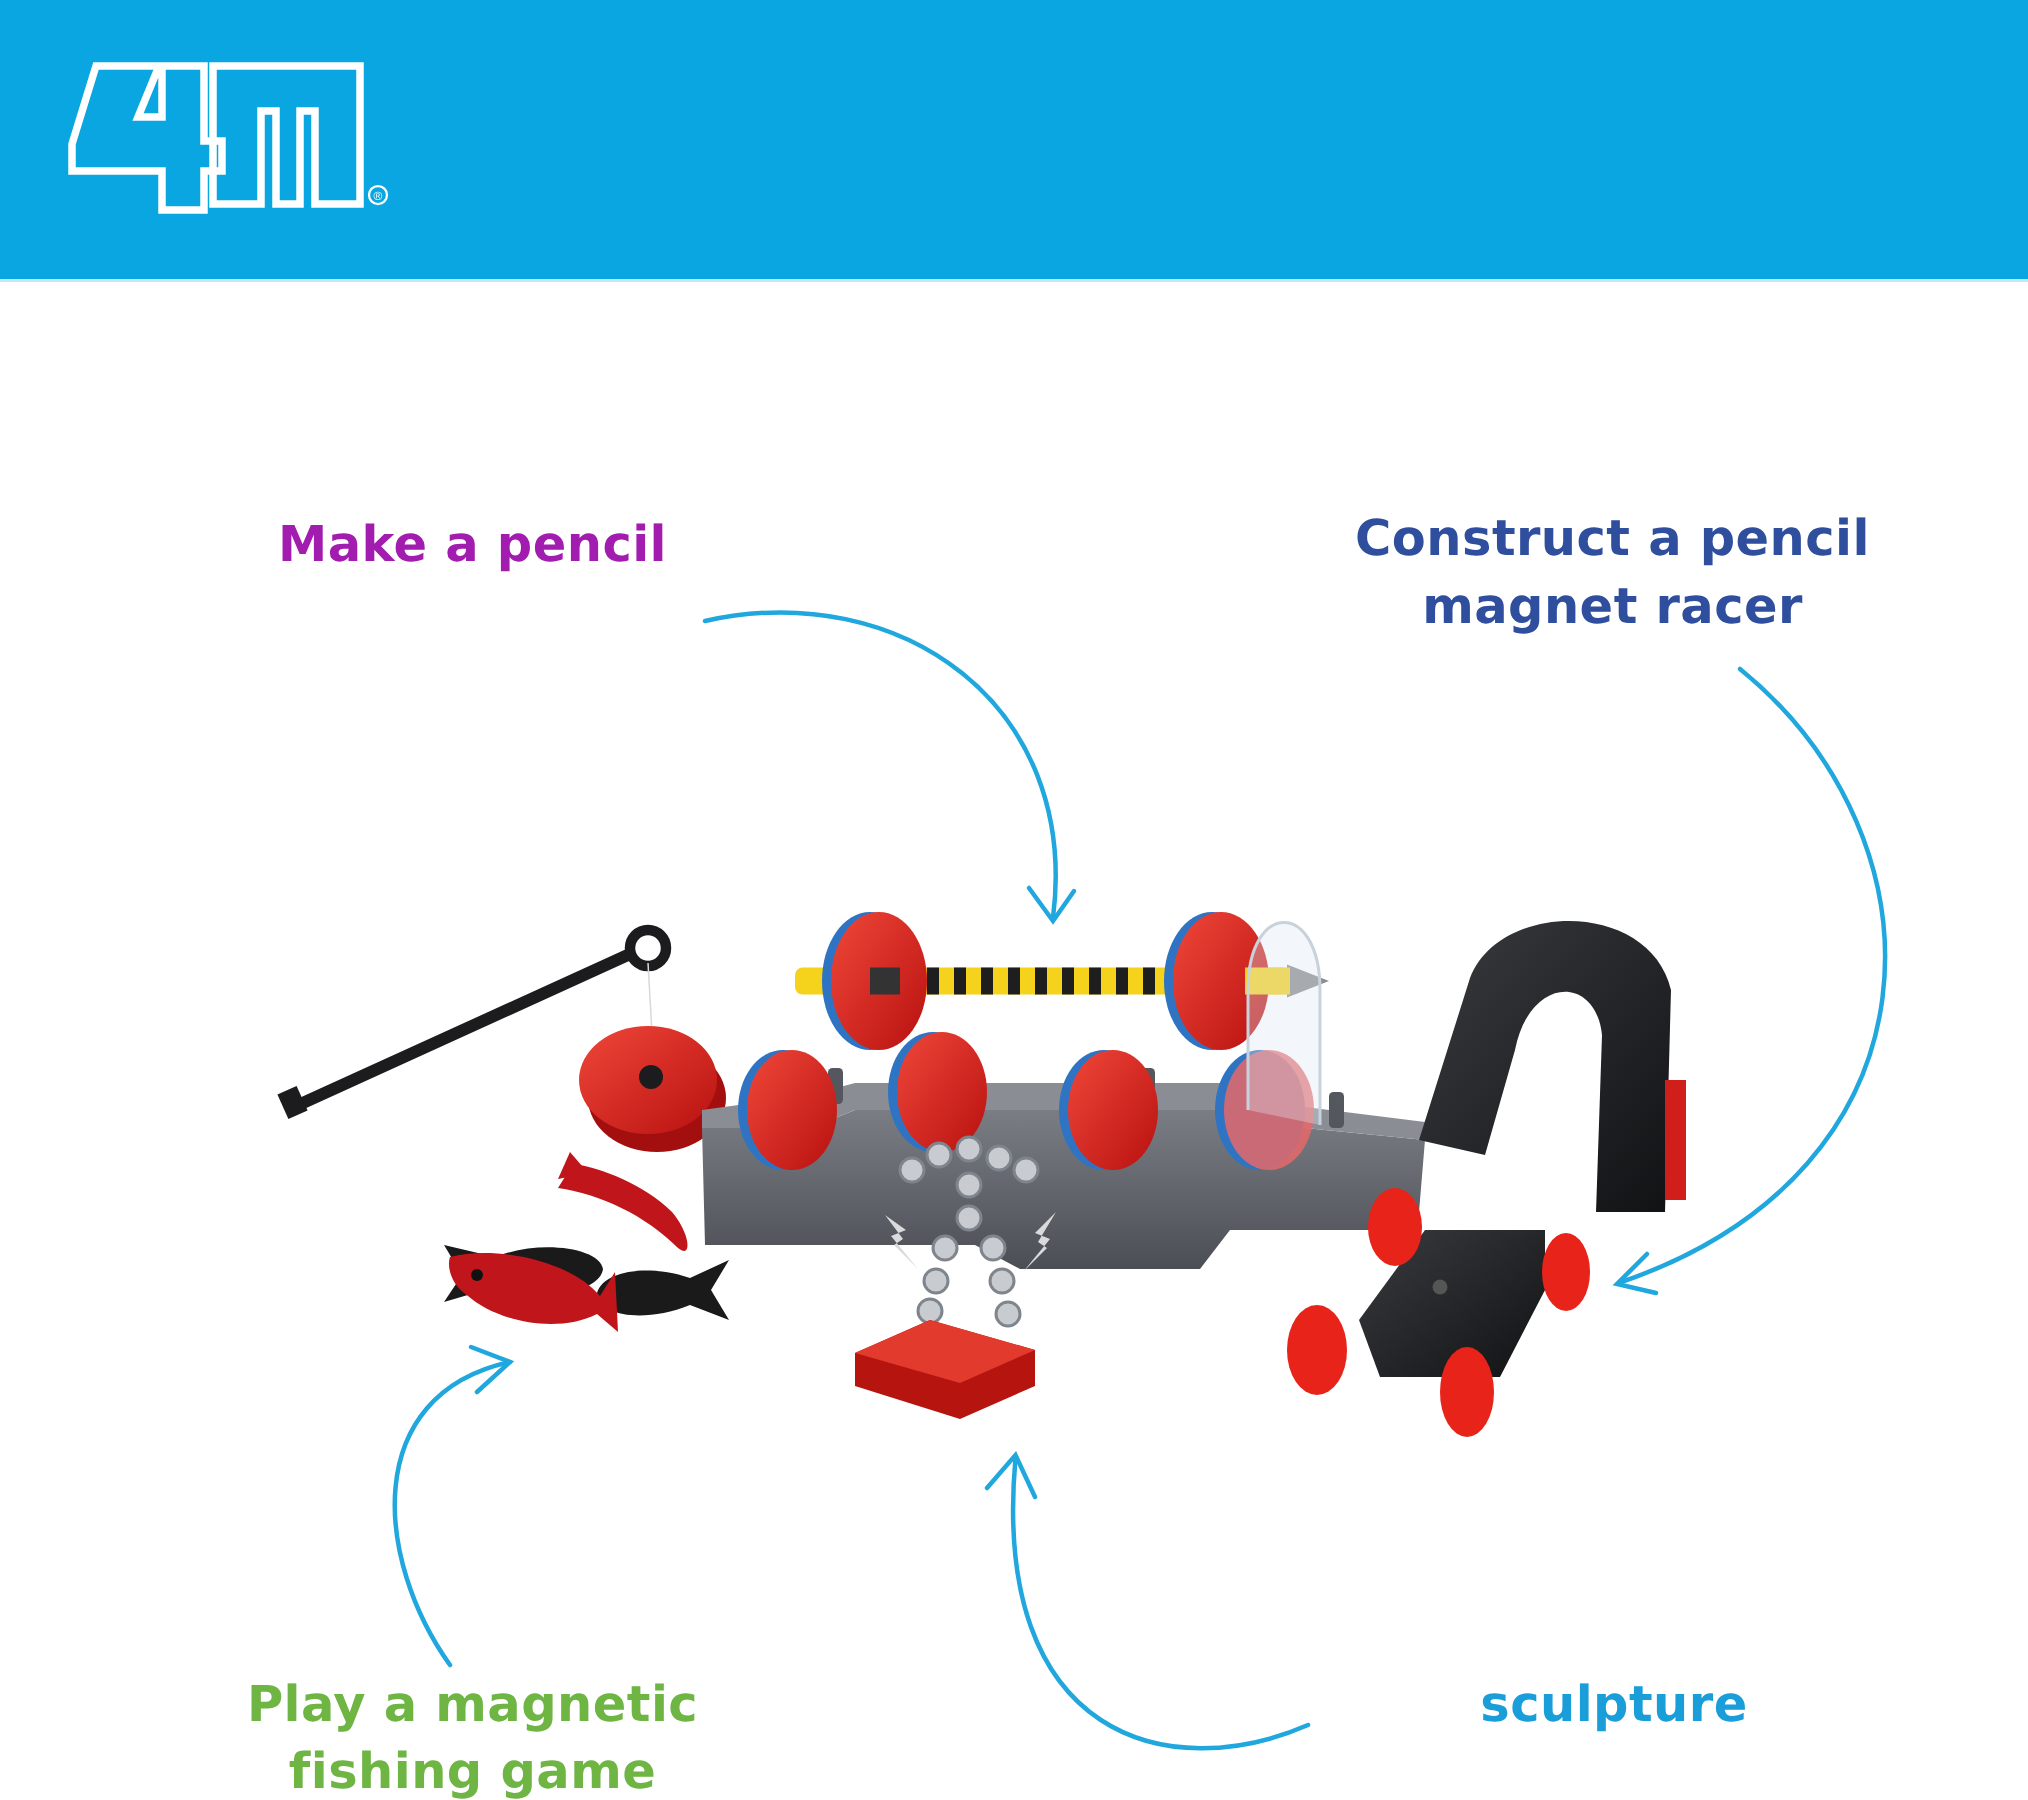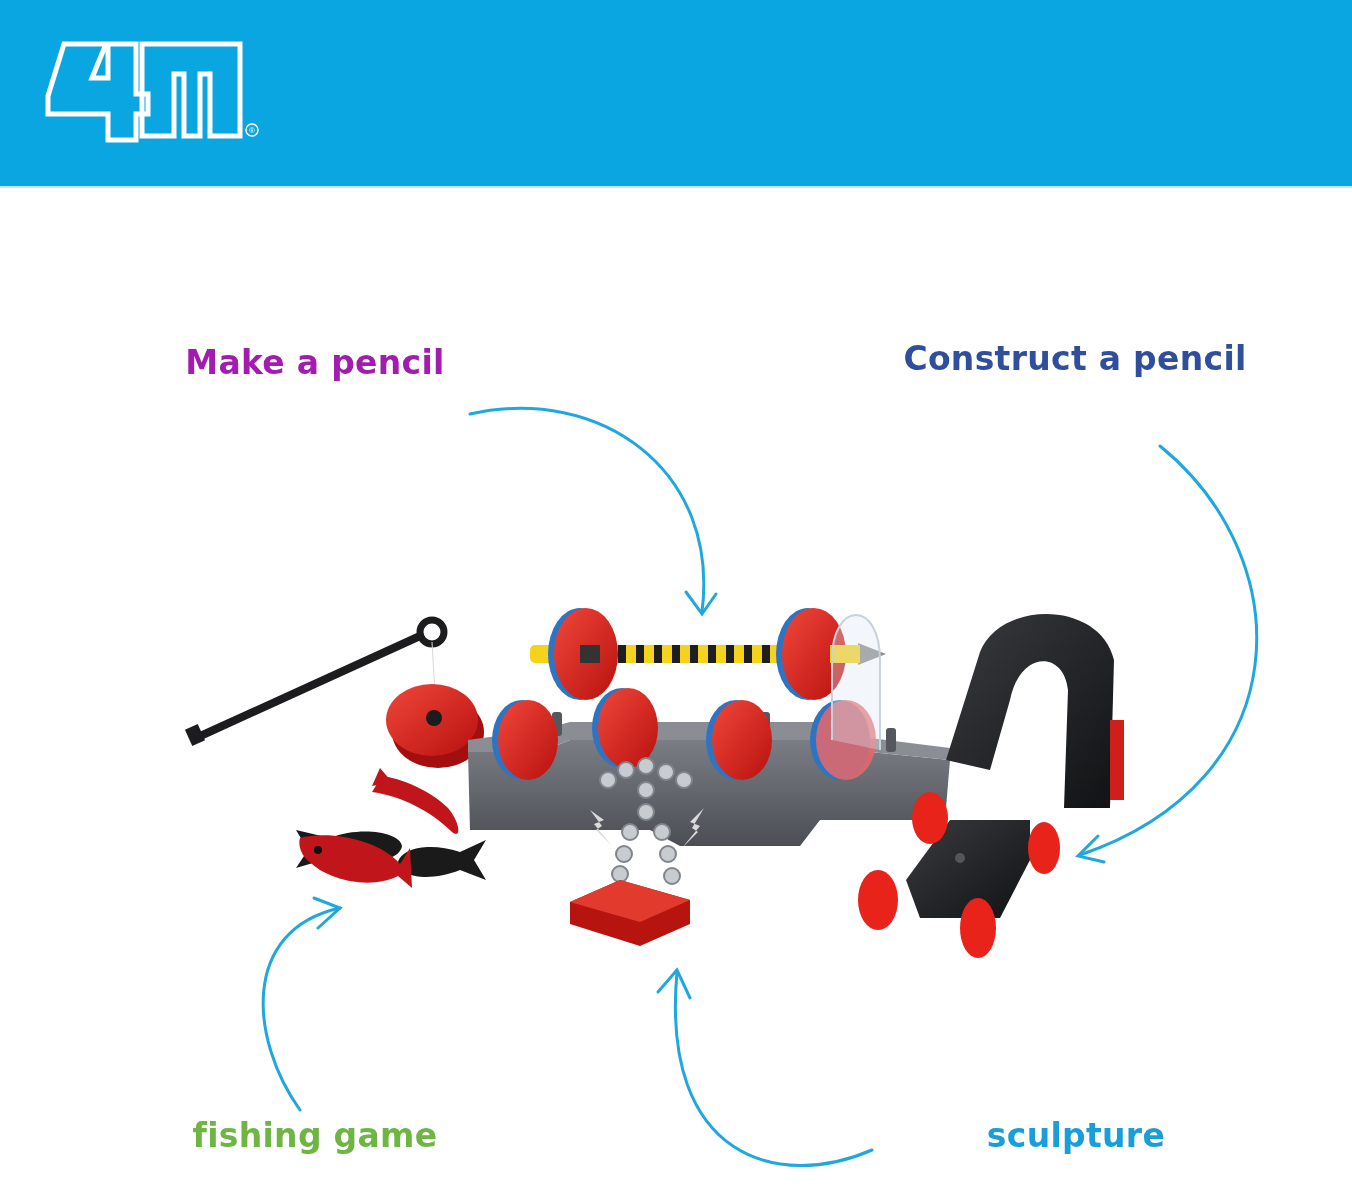--- a/index.html
+++ b/index.html
@@ -27,22 +27,24 @@
     <circle cx="208" cy="90" r="6" fill="none" stroke="#ffffff" stroke-width="1.5"></circle>
     <text x="208" y="93" font-size="8" fill="#ffffff" text-anchor="middle" font-family="Liberation Sans, sans-serif">®</text>
   </svg>
 </div>
 
 <div class="caption cap-pencil">
   <div>Make a pencil</div>
 </div>
 <div class="caption cap-racer">
   <div>Construct a pencil</div>
+  <div>magnet racer</div>
 </div>
 <div class="caption cap-fish">
+  <div>Play a magnetic</div>
   <div>fishing game</div>
 </div>
 <div class="caption cap-anti">
   <div>sculpture</div>
 </div>
 
 <svg class="scene" viewBox="0 190 1352 1010" width="1352" height="1010">
   <defs>
     <linearGradient id="trayG" x1="0" y1="0" x2="0" y2="1">
       <stop offset="0" stop-color="#7a7e84"></stop>

